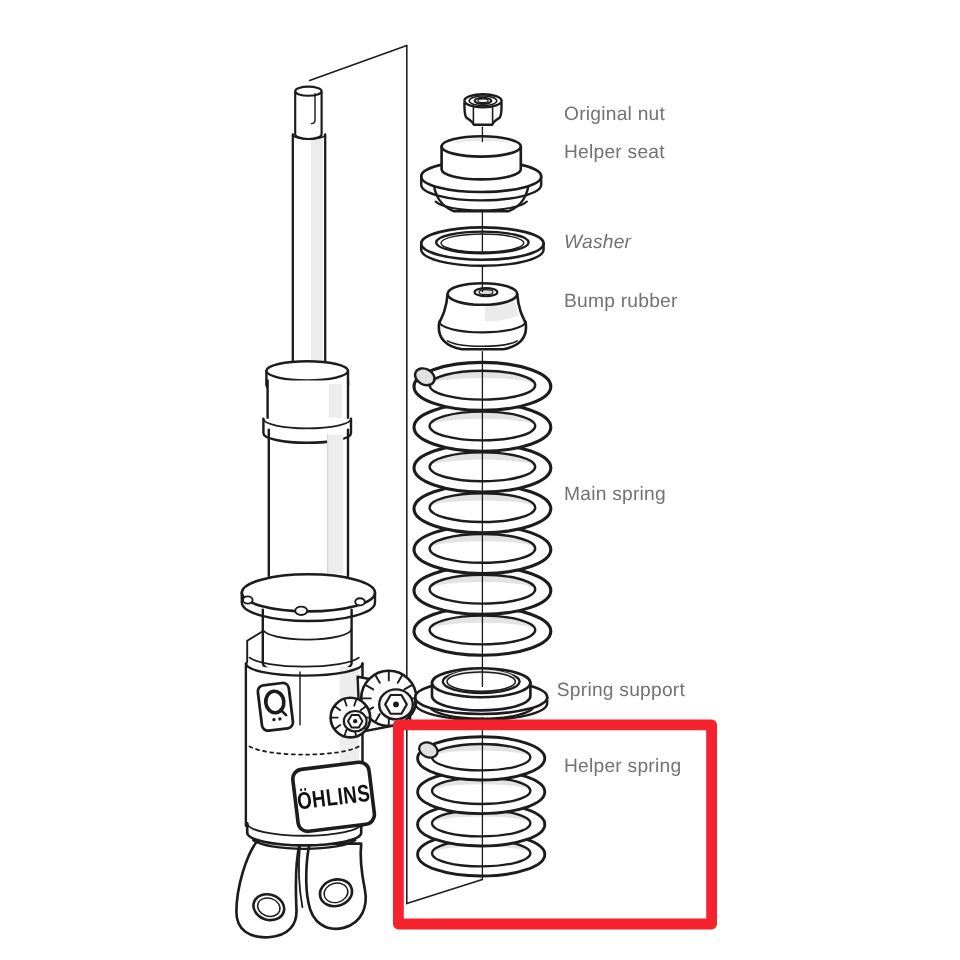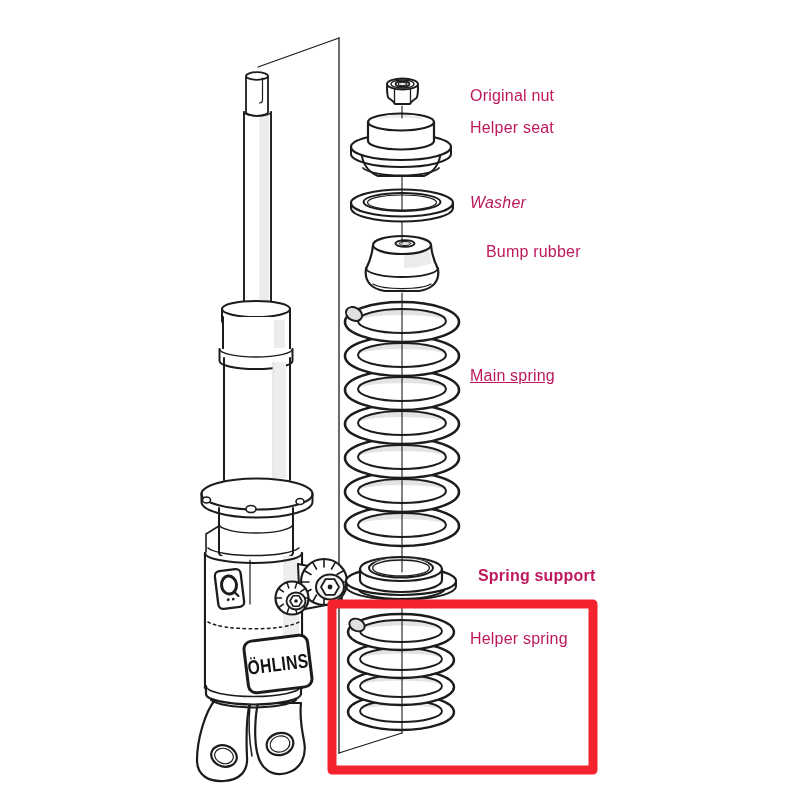--- a/index.html
+++ b/index.html
@@ -1,26 +1,26 @@
 <!DOCTYPE html>
 <html><head>
 <meta charset="utf-8">
 <style>
   html,body{margin:0;padding:0;background:#fff;}
   #stage{position:relative;width:800px;height:800px;background:#ffffff;overflow:hidden;
          font-family:"Liberation Sans",sans-serif;}
   svg{position:absolute;left:0;top:0;}
-  .part-label{position:absolute;font-size:16px;line-height:18px;color:#be185d;
+  .part-label{position:absolute;font-size:16px;line-height:18px;color:#737373;
               white-space:nowrap;letter-spacing:0.2px;}
   .lbl-0{left:470px;top:87px;}
   .lbl-1{left:470px;top:119px;}
   .lbl-2{left:470px;top:194px;font-style:italic;}
-  .lbl-3{left:470px;top:243px;margin-left:16px;}
-  .lbl-4{left:470px;top:367px;text-decoration:underline;}
-  .lbl-5{left:478px;top:567px;font-weight:bold;}
+  .lbl-3{left:470px;top:243px;}
+  .lbl-4{left:470px;top:404px;}
+  .lbl-5{left:464px;top:567px;}
   .lbl-6{left:470px;top:630px;text-align:right;}
 </style>
 </head>
 <body>
 
 <div id="stage">
 
 <svg width="800" height="800" viewBox="0 0 800 800">
   <g stroke-linecap="round" stroke-linejoin="round">
 

